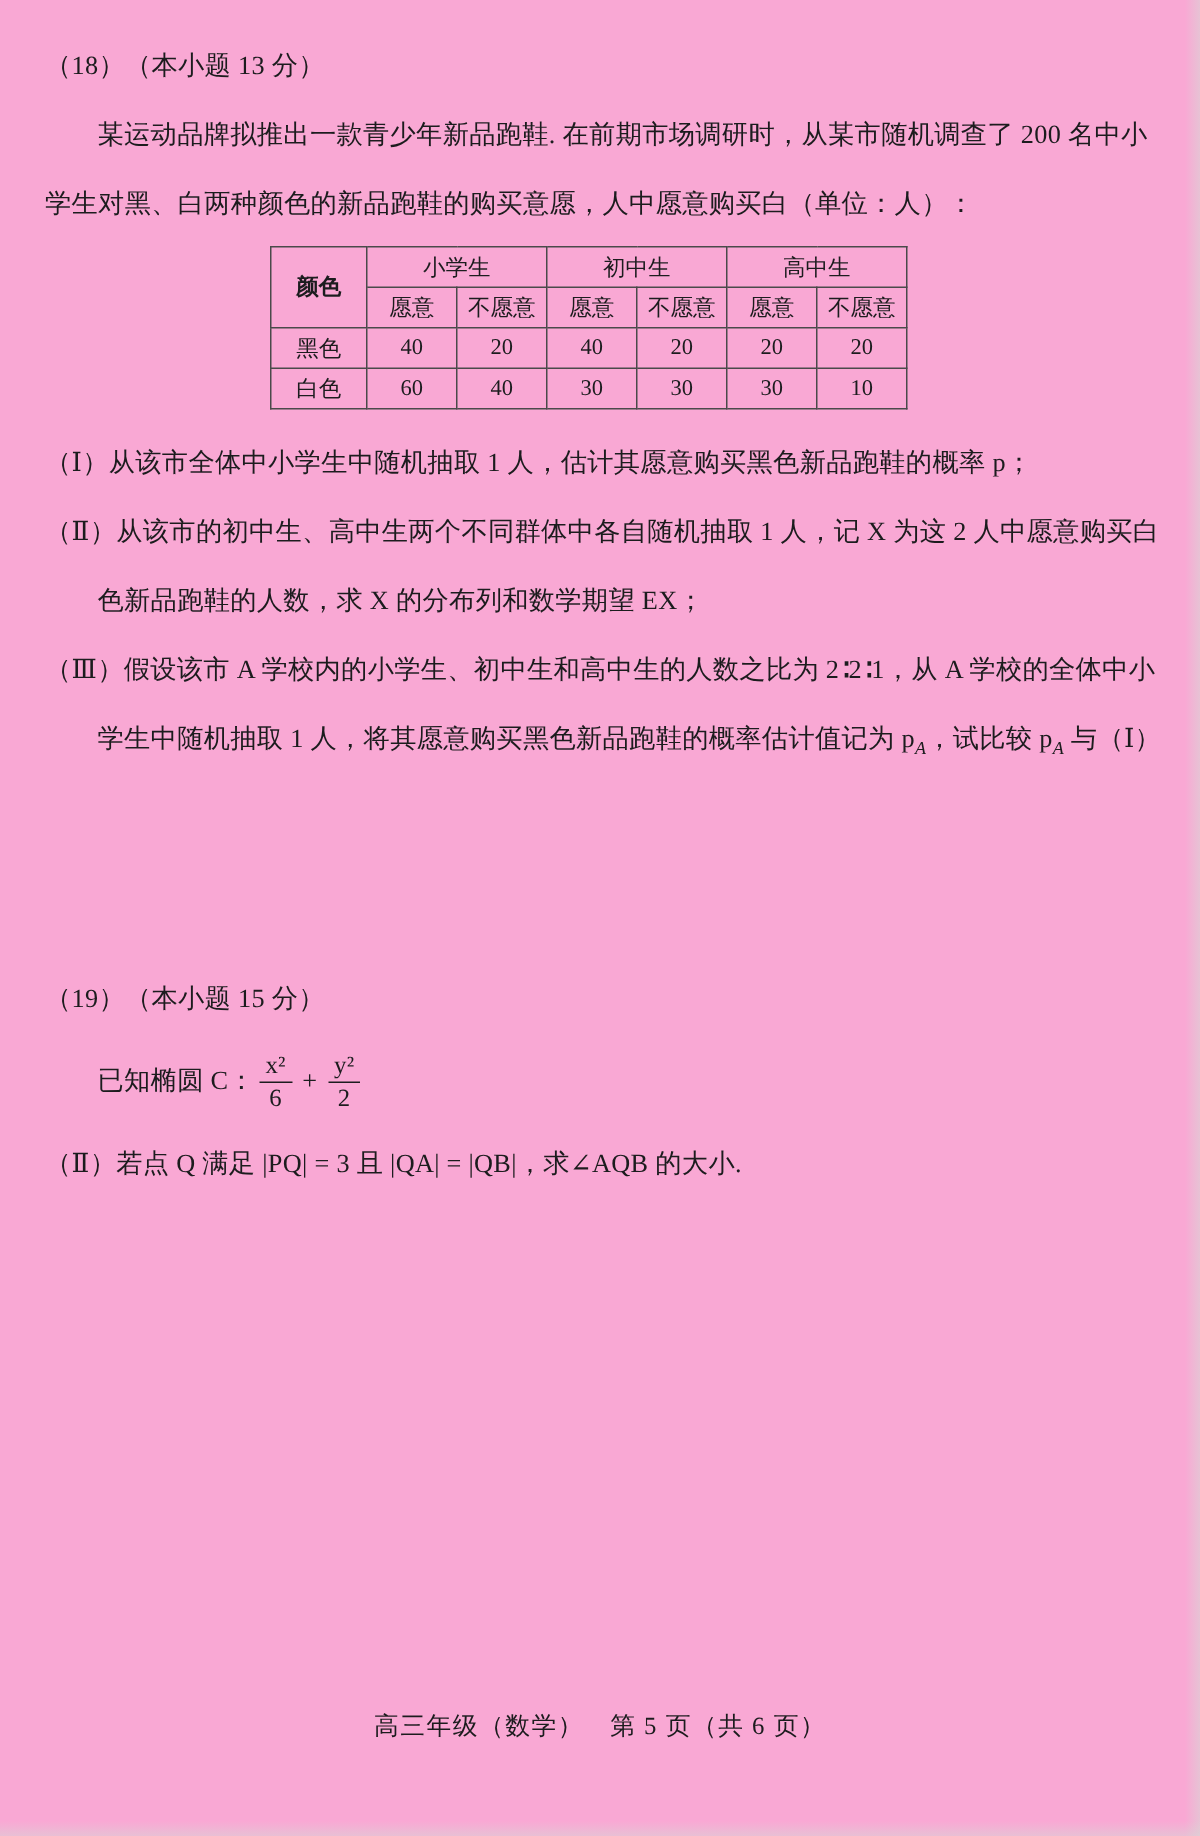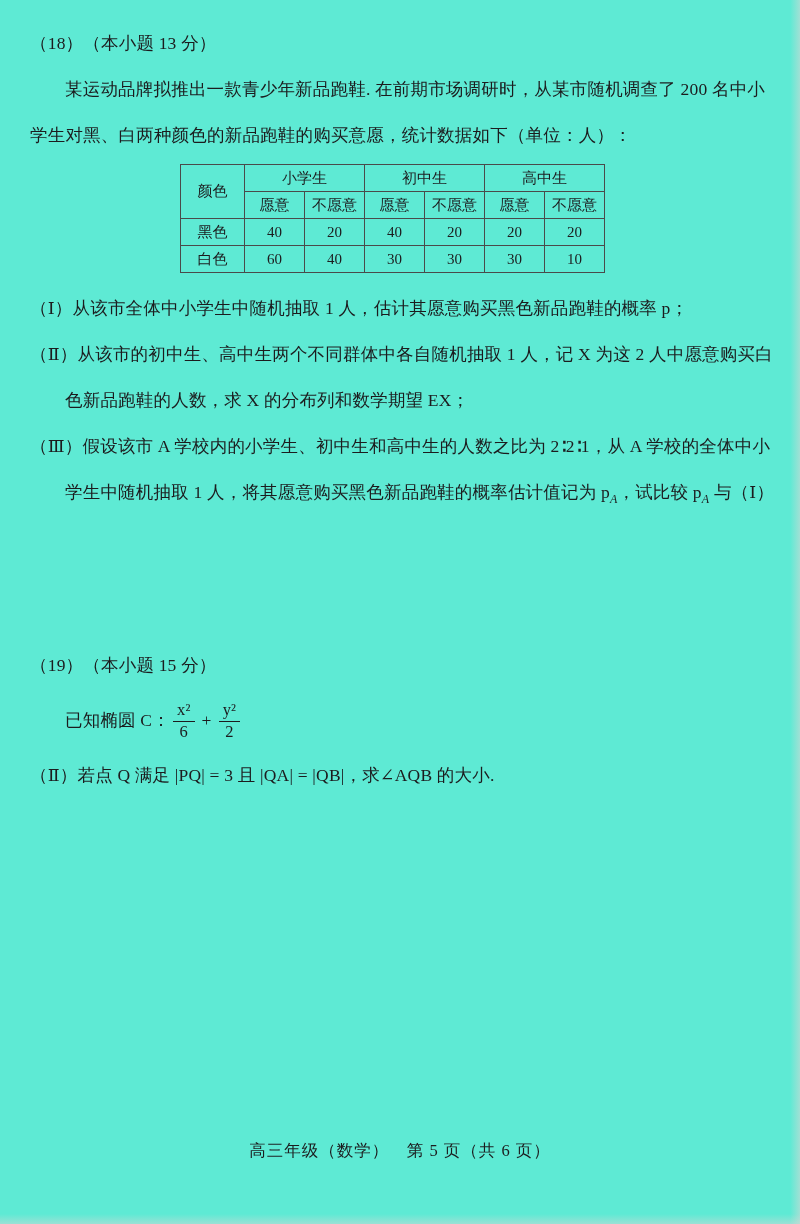--- a/index.html
+++ b/index.html
@@ -7,21 +7,21 @@
   body {
     width:800px; height:1224px;
     background:#ffffff;
     font-family:"Liberation Serif","DejaVu Serif",serif;
     color:#1c1c1e;
     position:relative;
     overflow:hidden;
   }
   .page {
     position:absolute; inset:0;
-    background:#5eead4;
+    background:#f9a8d4;
     padding:20px 30px 0 30px;
   }
   
   .scan-edge-right {
     position:absolute; top:0; right:0; width:10px; height:100%;
     background:linear-gradient(to left, #d8d8d5, rgba(255,255,255,0));
     opacity:.55; pointer-events:none;
   }
   .scan-edge-bottom {
     position:absolute; bottom:0; left:0; width:100%; height:10px;
@@ -44,21 +44,21 @@
     font-size:15px;
   }
   table.survey td {
     border:1px solid #4a4a4a;
     text-align:center;
     vertical-align:middle;
     height:27px;
     padding:1px 4px;
     min-width:60px;
   }
-  table.survey td.corner { min-width:64px; }
+  table.survey td.corner { min-width:64px;font-weight:bold; }
 
   
   .formula { line-height:64px; white-space:nowrap; }
   .frac {
     display:inline-block;
     vertical-align:middle;
     text-align:center;
     line-height:1.15;
     margin:0 3px;
     font-size:16.5px;
@@ -83,21 +83,21 @@
   }
 </style>
 </head>
 <body>
 
 <div class="page">
 
   <div class="textline">（18）（本小题 13 分）</div>
 
   <div class="textline indent2">某运动品牌拟推出一款青少年新品跑鞋. 在前期市场调研时，从某市随机调查了 200 名中小</div>
-  <div class="textline">学生对黑、白两种颜色的新品跑鞋的购买意愿，统计数据如下（单位：人）：</div>
+  <div class="textline">学生对黑、白两种颜色的新品跑鞋的购买意愿，人中愿意购买白（单位：人）：</div>
 
   <table class="survey">
     <tbody>
         <tr>
       <td class="corner" rowspan="2">颜色</td>
       <td colspan="2">小学生</td>
       <td colspan="2">初中生</td>
       <td colspan="2">高中生</td>
     </tr>
     <tr>

